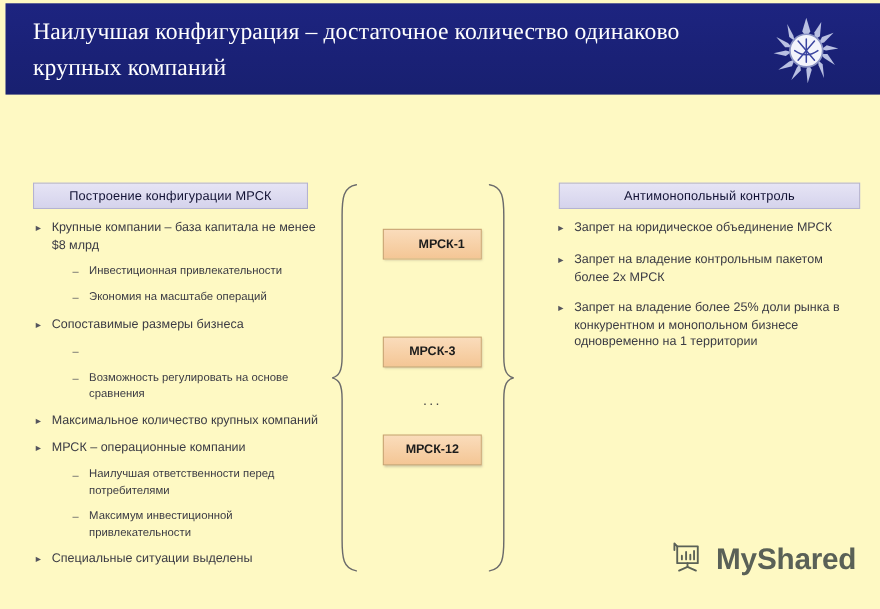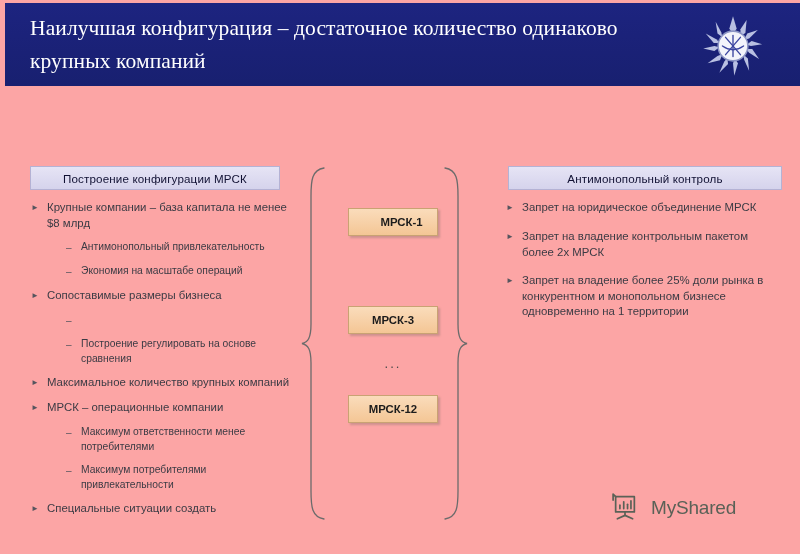--- a/index.html
+++ b/index.html
@@ -7,21 +7,21 @@
     padding: 0;
     background: #ffffff;
   }
   body {
     font-family: "Liberation Sans", "DejaVu Sans", sans-serif;
   }
   #slide {
     position: relative;
     width: 800px;
     height: 554px;
-    background: #fca5a5;
+    background: #fef9c3;
     overflow: hidden;
   }
 
   
   .header-band {
     position: absolute;
     left: 5px;
     top: 3px;
     width: 795px;
     height: 83px;
@@ -175,24 +175,24 @@
   
   .watermark {
     position: absolute;
     left: 608px;
     top: 489px;
     display: flex;
     align-items: center;
     gap: 9px;
   }
   .watermark-text {
-    font-size: 19px;
+    font-size: 27px;
     color: #5a6157;
     letter-spacing: -0.2px;
-    font-weight: 400;
+    font-weight: 700;
   }
 </style>
 </head>
 <body>
 
 <div id="slide">
 
   <div class="header-band">
     <div class="header-title">Наилучшая конфигурация – достаточное количество одинаково крупных компаний</div>
 
@@ -227,56 +227,56 @@
 
   <div class="panel-head" id="panel-head-left">Построение конфигурации МРСК</div>
 
   <div class="bullet-list" id="list-left">
     <div class="bl-item lvl1">
         <span class="bl-marker">►</span>
         <span class="bl-text">Крупные компании – база капитала не менее $8 млрд</span>
       </div>
     <div class="bl-item lvl2">
         <span class="bl-marker">–</span>
-        <span class="bl-text">Антимонопольный привлекательность</span>
+        <span class="bl-text">Инвестиционная привлекательности</span>
       </div>
     <div class="bl-item lvl2">
         <span class="bl-marker">–</span>
         <span class="bl-text">Экономия на масштабе операций</span>
       </div>
     <div class="bl-item lvl1">
         <span class="bl-marker">►</span>
         <span class="bl-text">Сопоставимые размеры бизнеса</span>
       </div>
     <div class="bl-item lvl2">
         <span class="bl-marker">–</span>
       </div>
     <div class="bl-item lvl2">
         <span class="bl-marker">–</span>
-        <span class="bl-text">Построение регулировать на основе сравнения</span>
+        <span class="bl-text">Возможность регулировать на основе сравнения</span>
       </div>
     <div class="bl-item lvl1">
         <span class="bl-marker">►</span>
         <span class="bl-text">Максимальное количество крупных компаний</span>
       </div>
     <div class="bl-item lvl1">
         <span class="bl-marker">►</span>
         <span class="bl-text">МРСК – операционные компании</span>
       </div>
     <div class="bl-item lvl2">
         <span class="bl-marker">–</span>
-        <span class="bl-text">Максимум ответственности менее потребителями</span>
-      </div>
-    <div class="bl-item lvl2">
-        <span class="bl-marker">–</span>
-        <span class="bl-text">Максимум потребителями привлекательности</span>
-      </div>
-    <div class="bl-item lvl1">
-        <span class="bl-marker">►</span>
-        <span class="bl-text">Специальные ситуации создать</span>
+        <span class="bl-text">Наилучшая ответственности перед потребителями</span>
+      </div>
+    <div class="bl-item lvl2">
+        <span class="bl-marker">–</span>
+        <span class="bl-text">Максимум инвестиционной привлекательности</span>
+      </div>
+    <div class="bl-item lvl1">
+        <span class="bl-marker">►</span>
+        <span class="bl-text">Специальные ситуации выделены</span>
       </div>
   </div>
 
   <div class="brace-left">
     <svg width="26" height="355" viewBox="0 0 26 355" aria-hidden="true">
       <path d="M24 2 C12 4 11 14 11 30 L11 158 C11 172 8 176 2 177.5 C8 179 11 183 11 197 L11 325 C11 341 12 351 24 353" fill="none" stroke="#6b6b6b" stroke-width="1.3" stroke-linecap="round"></path>
     </svg>
   </div>
 
   <div class="mrsk-box" id="mrsk-1">МРСК-1</div>

